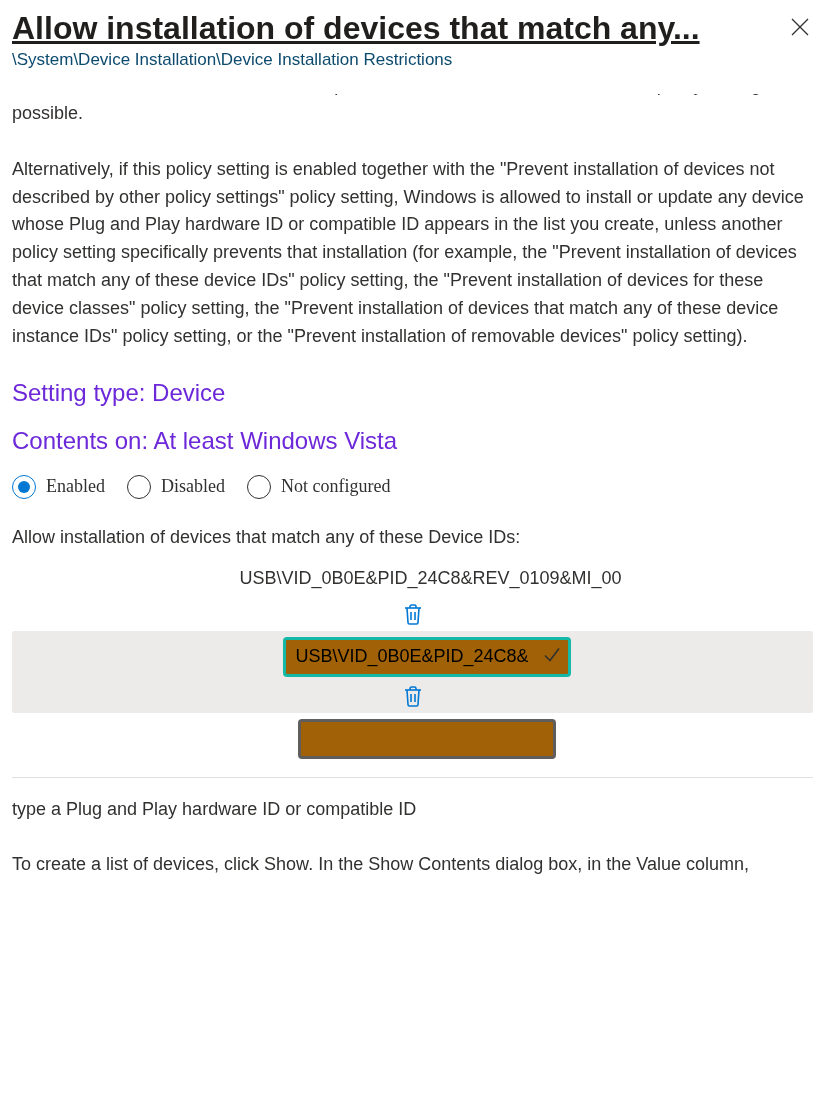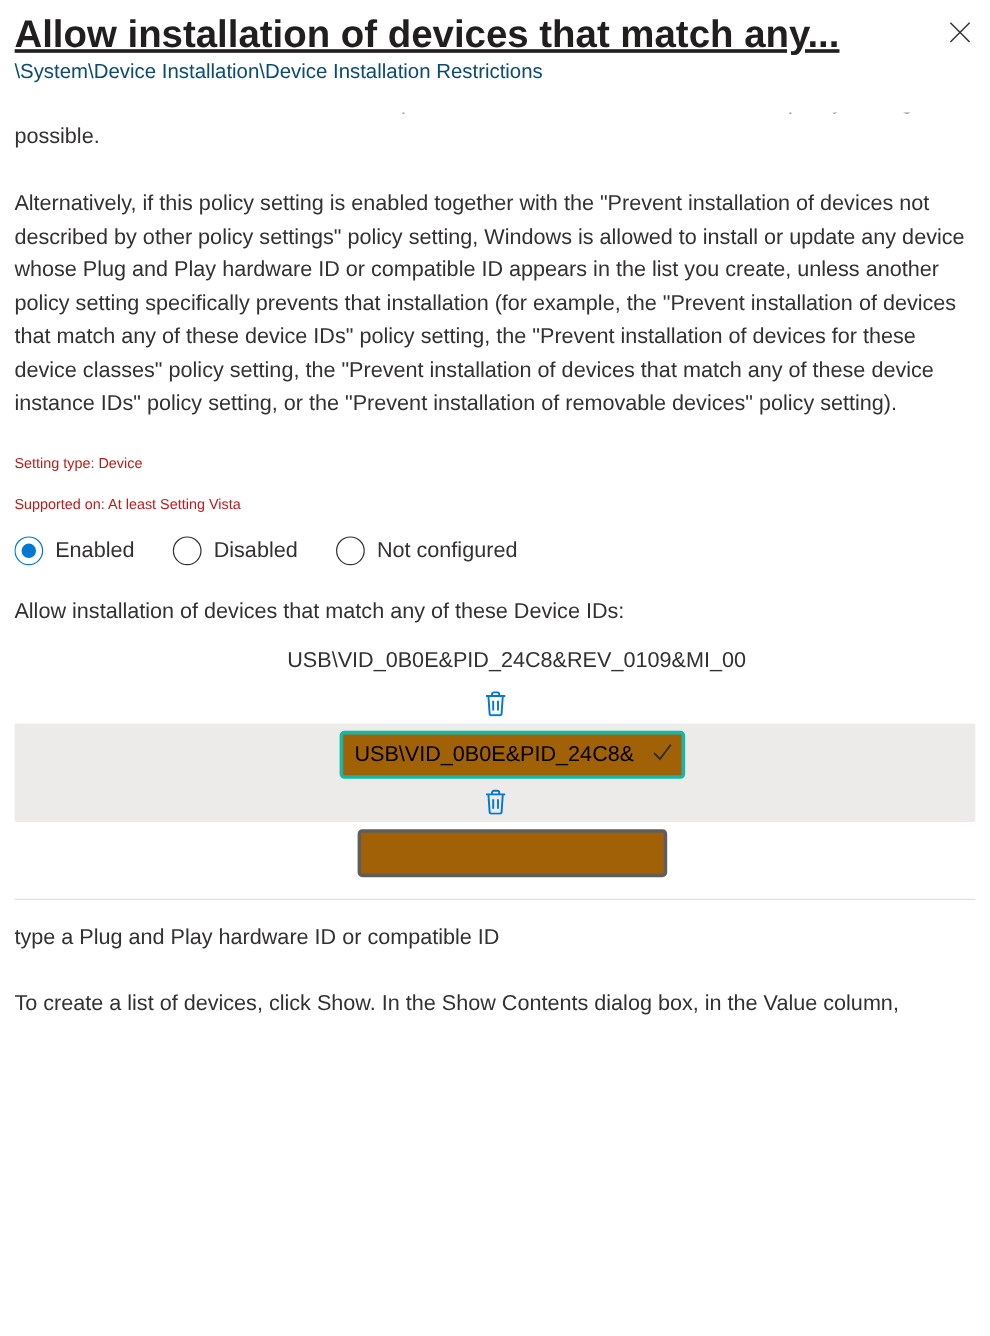--- a/index.html
+++ b/index.html
@@ -57,30 +57,31 @@
     position: relative;
     top: -50px; 
   }
   .desc p {
     font-size: 18px;
     line-height: 1.55;
     margin: 0 0 28px 0;
     color: #323130;
   }
   .meta-line {
-    font-size: 12px;
+    font-size: 24px;
     margin: 0 0 20px 0;
-    color: #b91c1c;
+    color: #6d28d9;
   }
 
   .radio-row {
     display: flex;
     align-items: center;
-    gap: 32px;
+    gap: 22px;
     margin: 4px 0 28px 0;
+    font-family: Liberation Serif, serif;
   }
   .radio-opt {
     display: flex;
     align-items: center;
     gap: 10px;
     cursor: pointer;
     font-size: 18px;
   }
   .radio-circle {
     width: 24px;
@@ -193,21 +194,21 @@
 
   <div class="scroll-body">
     <div class="content">
 
       <div class="desc">
         <p>target Windows 10 versions. It is recommended that you use the "Apply layered order of evaluation for Allow and Prevent device installation policies across all device match criteria" policy setting when possible.</p>
         <p>Alternatively, if this policy setting is enabled together with the "Prevent installation of devices not described by other policy settings" policy setting, Windows is allowed to install or update any device whose Plug and Play hardware ID or compatible ID appears in the list you create, unless another policy setting specifically prevents that installation (for example, the "Prevent installation of devices that match any of these device IDs" policy setting, the "Prevent installation of devices for these device classes" policy setting, the "Prevent installation of devices that match any of these device instance IDs" policy setting, or the "Prevent installation of removable devices" policy setting).</p>
       </div>
 
       <div class="meta-line">Setting type: Device</div>
-      <div class="meta-line">Supported on: At least Setting Vista</div>
+      <div class="meta-line">Contents on: At least Windows Vista</div>
 
       <div class="radio-row">
         <div class="radio-opt selected">
           <span class="radio-circle"></span>
           <span>Enabled</span>
         </div>
         <div class="radio-opt">
           <span class="radio-circle"></span>
           <span>Disabled</span>
         </div>

